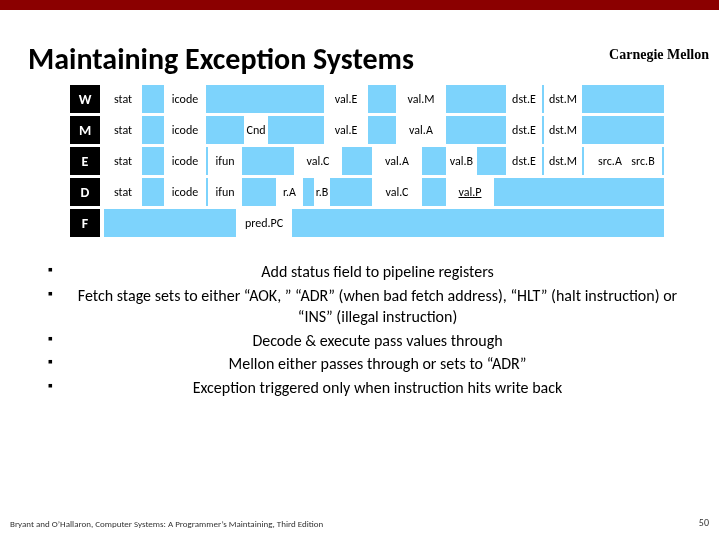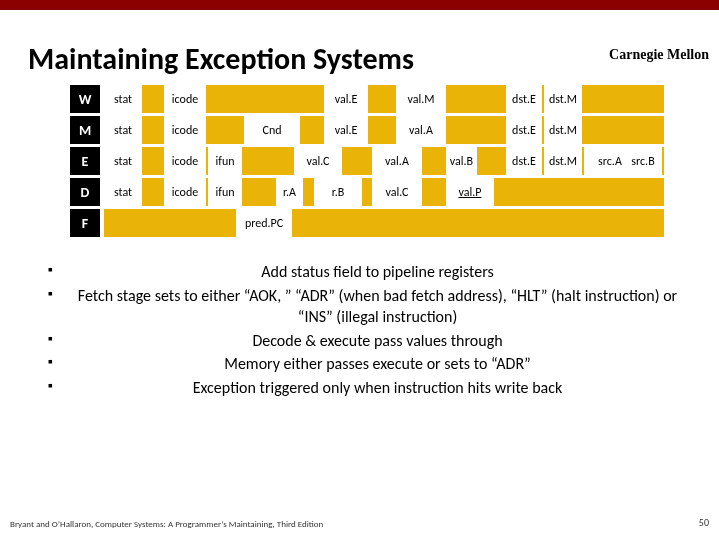--- a/index.html
+++ b/index.html
@@ -50,21 +50,21 @@
     align-items: center;
     justify-content: center;
     font-size: 14px;
     margin-right: 4px;
     flex-shrink: 0;
   }
   .bar {
     position: relative;
     width: 560px;
     height: 28px;
-    background: #eab308;
+    background: #7dd3fc;
   }
   .cell {
     position: absolute;
     top: 0;
     height: 28px;
     background: #fff;
     display: flex;
     align-items: center;
     justify-content: center;
     font-size: 12px;
@@ -122,21 +122,21 @@
         <div class="cell" style="left: 292px; width: 50px;">val.M</div>
         <div class="cell" style="left: 402px; width: 36px;">dst.E</div>
         <div class="cell" style="left: 440px; width: 38px;">dst.M</div>
       </div>
   </div>
   <div class="pipe-row">
     <div class="stage">M</div>
     <div class="bar" id="bar-M">
         <div class="cell" style="left: 0px; width: 38px;">stat</div>
         <div class="cell" style="left: 60px; width: 42px;">icode</div>
-        <div class="cell" style="left: 140px; width: 56px;">Cnd</div>
+        <div class="cell" style="left: 140px; width: 24px;">Cnd</div>
         <div class="cell" style="left: 220px; width: 44px;">val.E</div>
         <div class="cell" style="left: 292px; width: 50px;">val.A</div>
         <div class="cell" style="left: 402px; width: 36px;">dst.E</div>
         <div class="cell" style="left: 440px; width: 38px;">dst.M</div>
       </div>
   </div>
   <div class="pipe-row">
     <div class="stage">E</div>
     <div class="bar" id="bar-E">
         <div class="cell" style="left: 0px; width: 38px;">stat</div>
@@ -151,35 +151,35 @@
         <div class="cell" style="left: 520px; width: 38px;">src.B</div>
       </div>
   </div>
   <div class="pipe-row">
     <div class="stage">D</div>
     <div class="bar" id="bar-D">
         <div class="cell" style="left: 0px; width: 38px;">stat</div>
         <div class="cell" style="left: 60px; width: 42px;">icode</div>
         <div class="cell" style="left: 104px; width: 34px;">ifun</div>
         <div class="cell" style="left: 172px; width: 27px;">r.A</div>
-        <div class="cell" style="left: 210px; width: 48px;">r.B</div>
+        <div class="cell" style="left: 210px; width: 16px;">r.B</div>
         <div class="cell" style="left: 268px; width: 50px;">val.C</div>
         <div class="cell" style="left: 342px; width: 48px; text-decoration: underline;">val.P</div>
       </div>
   </div>
   <div class="pipe-row">
     <div class="stage">F</div>
     <div class="bar" id="bar-F">
         <div class="cell" style="left: 132px; width: 56px;">pred.PC</div>
       </div>
   </div>
 </div>
 
 <ul class="bullets">
   <li>Add status field to pipeline registers</li>
   <li>Fetch stage sets to either “AOK, ” “ADR” (when bad fetch address), “HLT” (halt instruction) or “INS” (illegal instruction)</li>
   <li>Decode &amp; execute pass values through</li>
-  <li>Memory either passes execute or sets to “ADR”</li>
+  <li>Mellon either passes through or sets to “ADR”</li>
   <li>Exception triggered only when instruction hits write back</li>
 </ul>
 
 <div class="footer">Bryant and O’Hallaron, Computer Systems: A Programmer’s Maintaining, Third Edition</div>
 <div class="page-num">50</div>
 
 </body></html>

